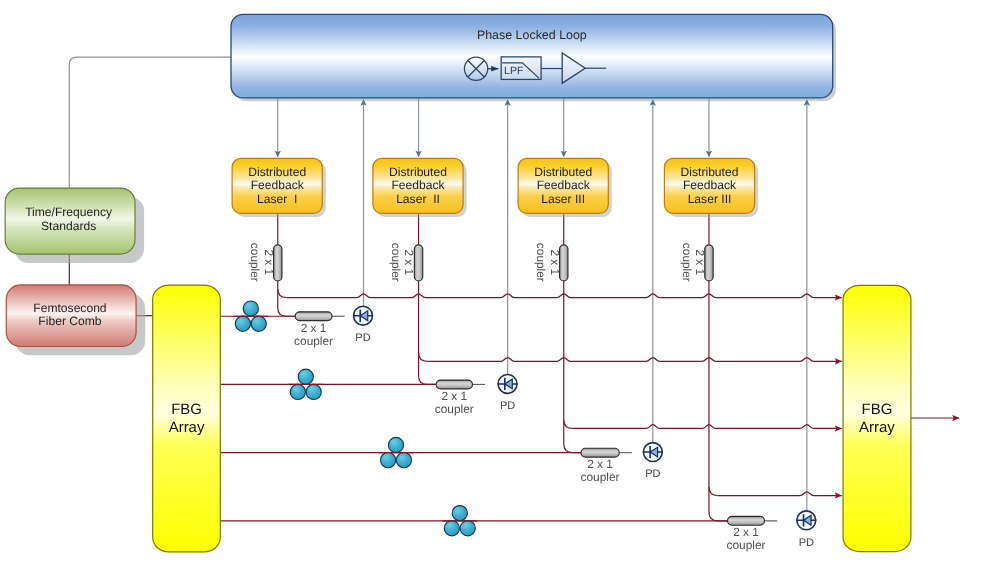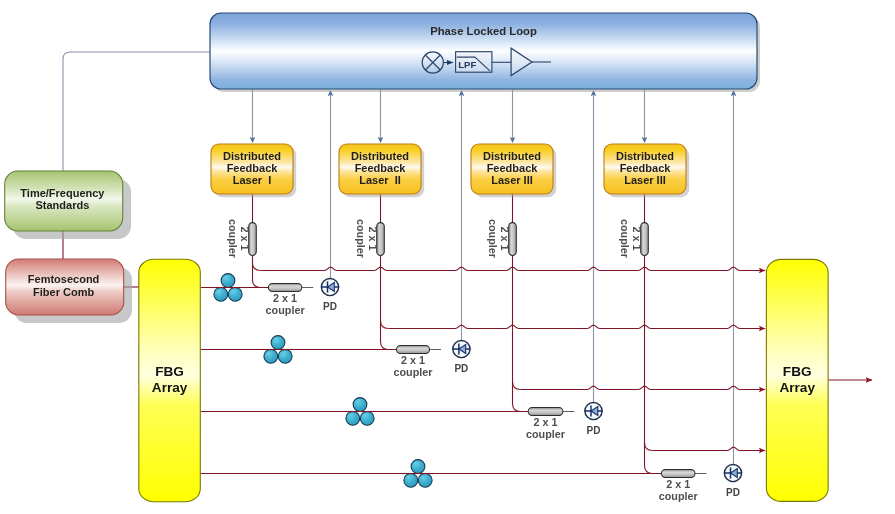--- a/index.html
+++ b/index.html
@@ -1,17 +1,17 @@
 <!DOCTYPE html>
 <html><head>
 <meta charset="utf-8">
 <style>
   html,body{margin:0;padding:0;background:#ffffff;}
   #root{position:relative;width:895px;height:514px;overflow:hidden;background:#fff;
-        font-family:"Liberation Sans",sans-serif;font-weight:bold;}
+        font-family:"Liberation Sans",sans-serif;}
   #root svg{position:absolute;left:0;top:0;display:block;}
   text{-webkit-font-smoothing:antialiased;}
   text{font-family:"Liberation Sans",sans-serif;fill:#1f1f1f;}
   .t-box{font-size:11px;}
   .t-small{font-size:10.8px;fill:#4f4f4f;}
   .t-title{font-size:11.3px;fill:#2a2a2a;}
   .t-fbg{font-size:13.6px;fill:#111;}
   .t-lpf{font-size:9.6px;fill:#23395c;}
   .t-pd{font-size:10px;fill:#444;}
 </style>

